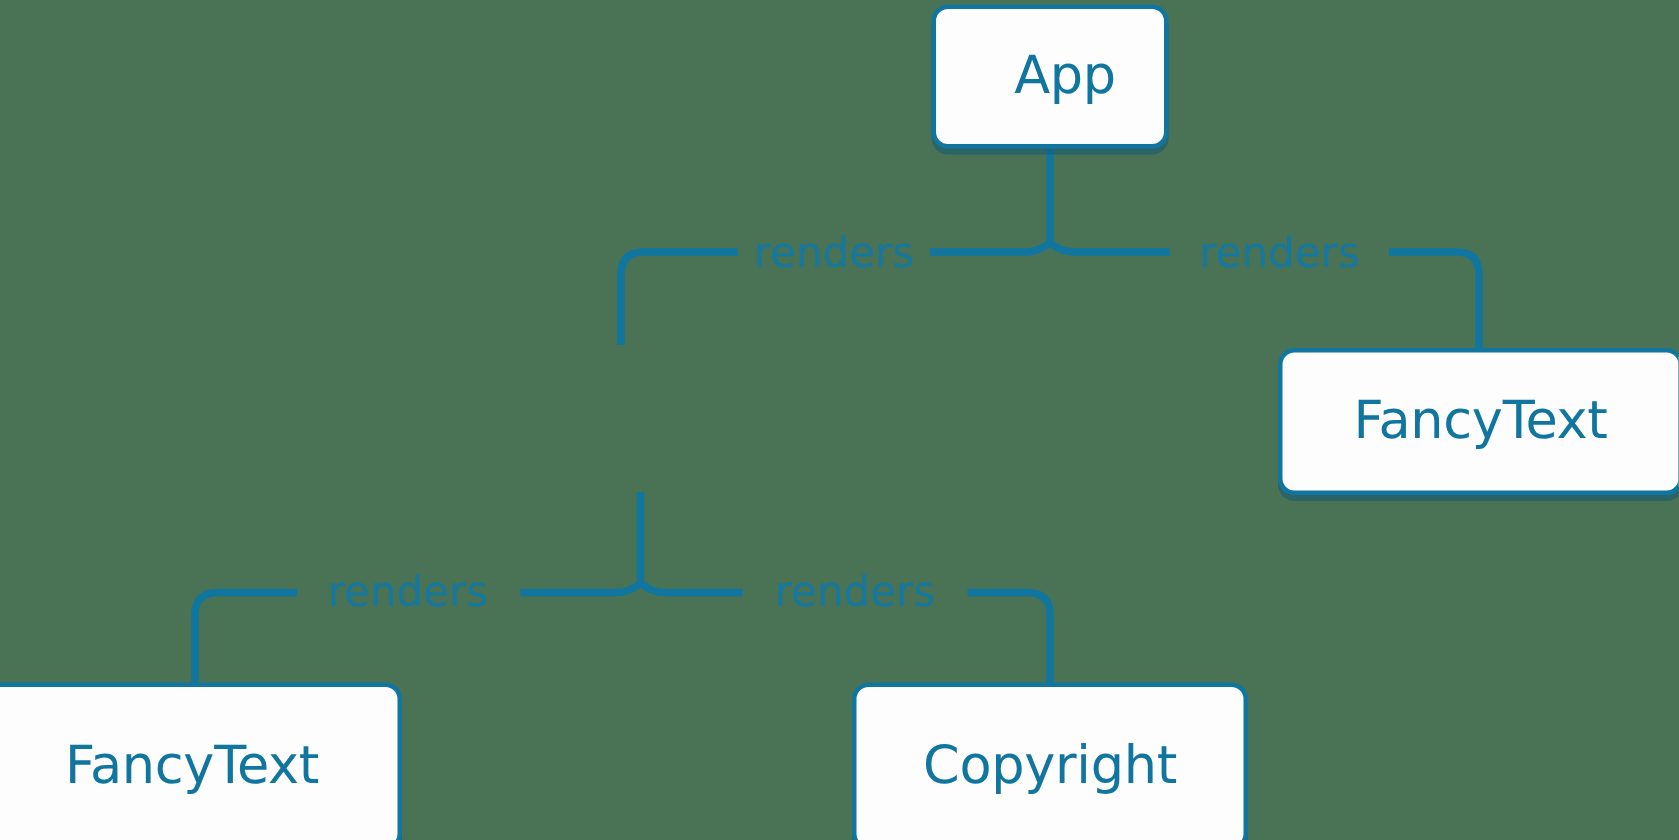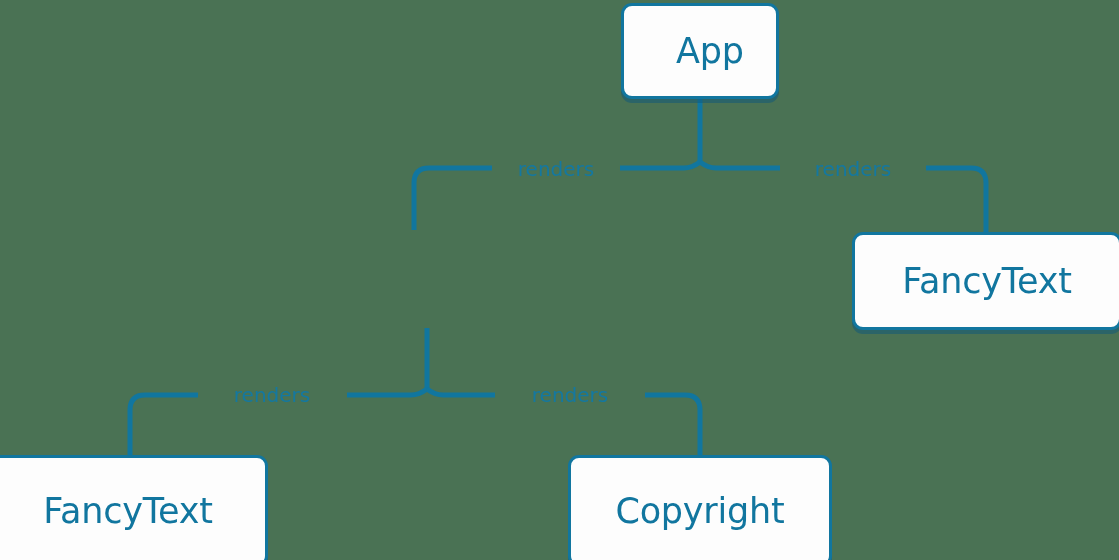--- a/index.html
+++ b/index.html
@@ -49,21 +49,21 @@
   #node-app        { left: 621px; top: 3px;   width: 158px; height: 96px; padding-left: 20px; }
   #node-inspiration{ left: 197px; top: 230px; width: 460px; height: 98px; }
   #node-fancytext-right { left: 852px; top: 232px; width: 270px; height: 98px; }
   #node-fancytext-left  { left: -12px; top: 455px; width: 280px; height: 112px; }
   #node-copyright  { left: 568px; top: 455px; width: 264px; height: 112px; }
 
   .edge-label {
     position: absolute;
     color: #1478a0;
     font-family: "DejaVu Sans", sans-serif;
-    font-size: 20px;
+    font-size: 28px;
     font-weight: 500;
     line-height: 1;
     white-space: nowrap;
     transform: translate(-50%, -50%);
   }
   #label-app-inspiration   { left: 556px; top: 169px; }
   #label-app-fancytext     { left: 853px; top: 169px; }
   #label-ig-fancytext      { left: 272px; top: 395px; }
   #label-ig-copyright      { left: 570px; top: 395px; }
 </style>

